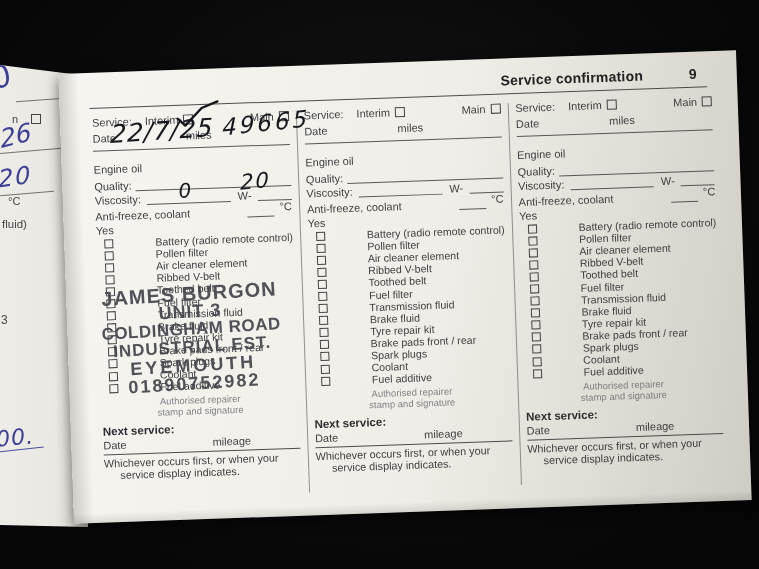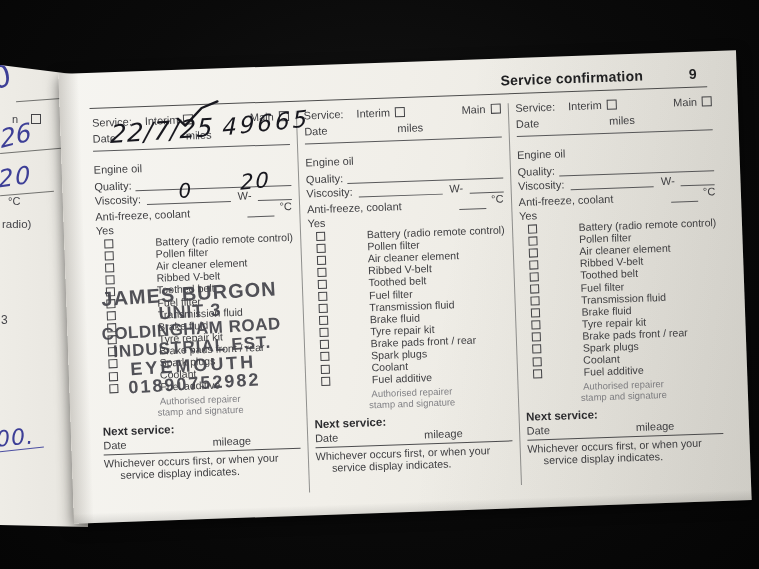--- a/index.html
+++ b/index.html
@@ -109,21 +109,21 @@
 <div class="prev-strip">
   <span class="frag blue-hand" style="left:-8px;top:4px;font-size:30px;transform:rotate(-24deg);">0</span>
   <div class="frag-rule" style="left:16px;top:44px;width:62px;transform:rotate(-4deg);"></div>
   <span class="frag print" style="left:12px;top:58px;font-size:11px;">n</span>
   <span class="cb" style="position:absolute;left:26px;top:59px;"></span>
   <span class="frag blue-hand" style="left:0px;top:66px;font-size:25px;transform:rotate(-14deg) skewX(-8deg);">26</span>
   <div class="frag-rule" style="left:0px;top:95px;width:70px;transform:rotate(-5deg);"></div>
   <span class="frag blue-hand" style="left:-2px;top:108px;font-size:24px;transform:rotate(-8deg) skewX(-6deg);letter-spacing:2px;">20</span>
   <div class="frag-rule" style="left:0px;top:138px;width:54px;transform:rotate(-5deg);"></div>
   <span class="frag print" style="left:8px;top:140px;font-size:11px;">°C</span>
-  <span class="frag print" style="left:2px;top:163px;font-size:11.5px;">radio)</span>
+  <span class="frag print" style="left:2px;top:163px;font-size:11.5px;">fluid)</span>
   <span class="frag print" style="left:1px;top:258px;font-size:12px;">3</span>
   <span class="frag blue-hand" style="left:-4px;top:370px;font-size:22px;transform:rotate(-5deg);letter-spacing:1px;">00.</span>
   <div class="frag-rule blue" style="left:-2px;top:394px;width:46px;transform:rotate(-6deg);"></div>
   <div style="position:absolute;right:0;top:0;bottom:0;width:26px;
               background:linear-gradient(90deg,rgba(0,0,0,0),rgba(84,79,69,.26));"></div>
 </div>
 
 <div class="page">
   <div class="page-inner">
 

